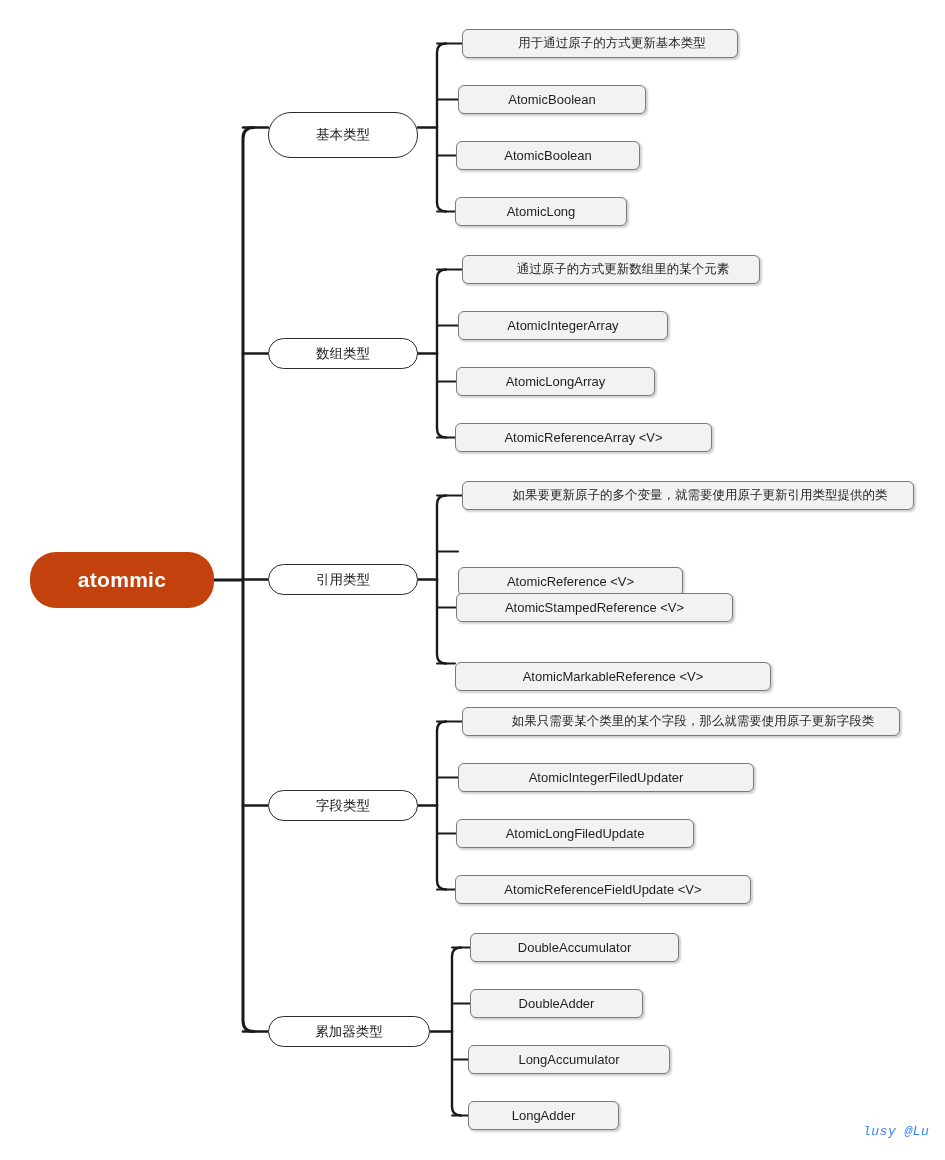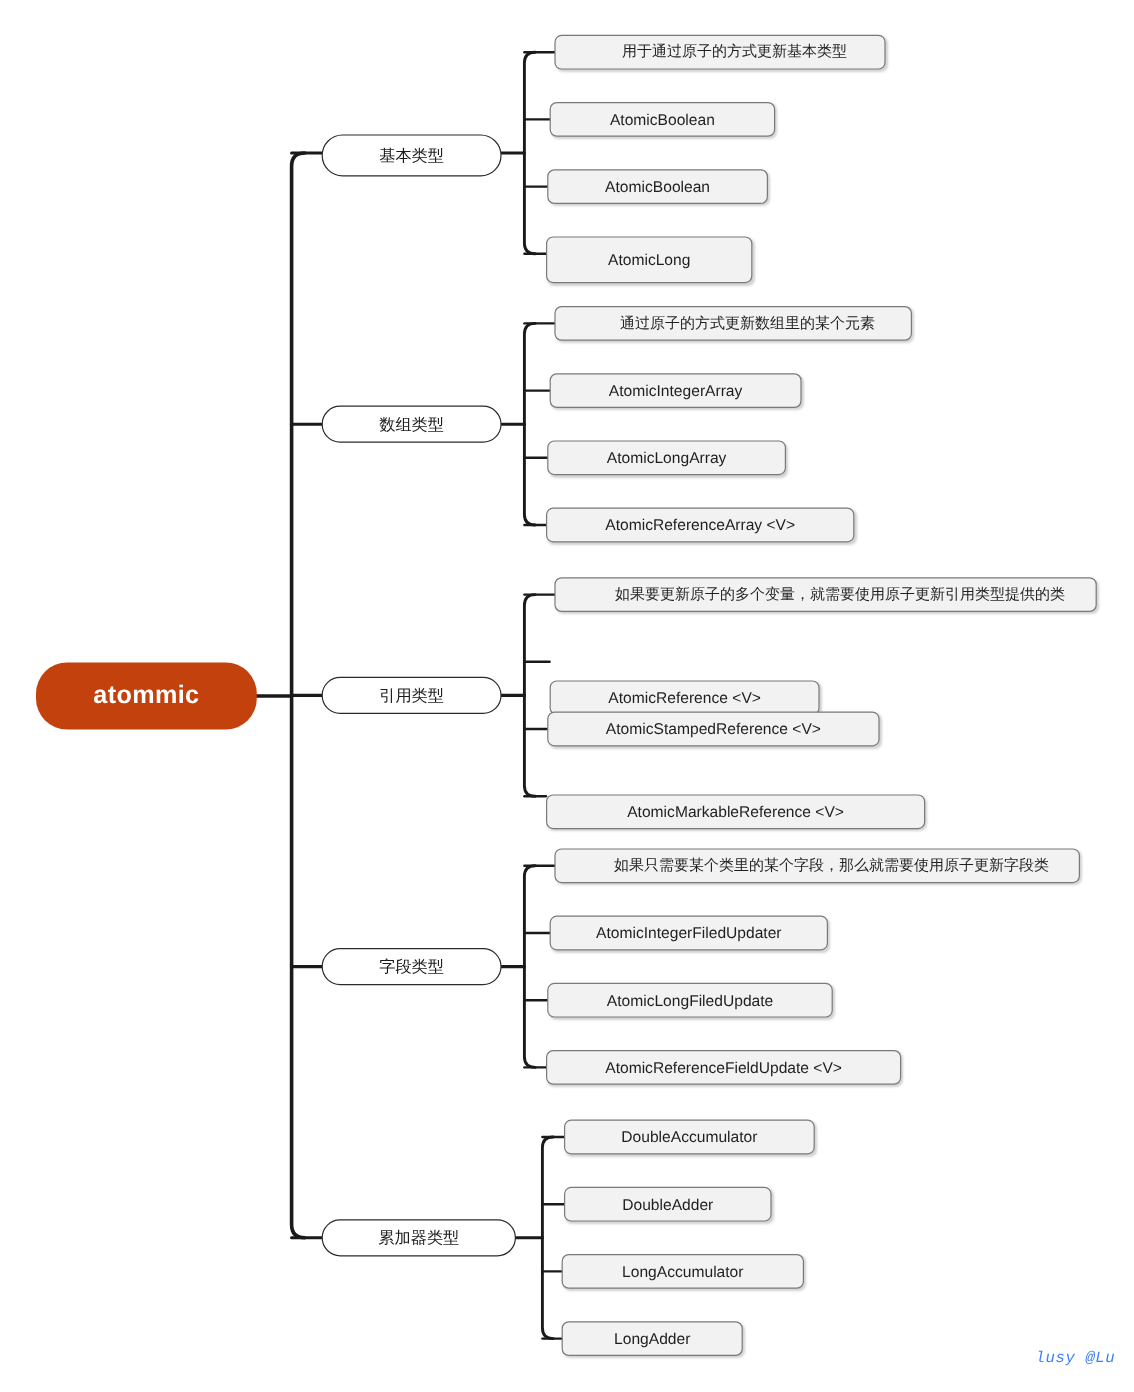--- a/index.html
+++ b/index.html
@@ -113,33 +113,33 @@
       <path d="M 461 947.5 Q 452 947.5 452 956.5 L 452 1106.5 Q 452 1115.5 461 1115.5" fill="none" stroke="#1a1a1a" stroke-width="2.4" stroke-linecap="round" stroke-linejoin="round"></path>
       <path d="M 452 947.5 L 470 947.5" fill="none" stroke="#1a1a1a" stroke-width="2" stroke-linecap="round" stroke-linejoin="round"></path>
       <path d="M 452 1003.5 L 470 1003.5" fill="none" stroke="#1a1a1a" stroke-width="2" stroke-linecap="round" stroke-linejoin="round"></path>
       <path d="M 452 1059.5 L 468 1059.5" fill="none" stroke="#1a1a1a" stroke-width="2" stroke-linecap="round" stroke-linejoin="round"></path>
       <path d="M 452 1115.5 L 468 1115.5" fill="none" stroke="#1a1a1a" stroke-width="2" stroke-linecap="round" stroke-linejoin="round"></path>
     </svg>
   <div id="nodes-layer">
       <div class="node root-node" style="left: 30px; top: 552px; width: 184px; height: 56px;">
         <span>atommic</span>
       </div>
-      <div class="node branch-node" style="left: 268px; top: 112px; width: 150px; height: 35px; align-items: center;">
+      <div class="node branch-node" style="left: 268px; top: 112px; width: 150px; height: 46px; align-items: center;">
         <span>基本类型</span>
       </div>
       <div class="node leaf-node desc" style="left: 462px; top: 29px; width: 276px; height: 29px;">
         <span>用于通过原子的方式更新基本类型</span>
       </div>
       <div class="node leaf-node" style="left: 458px; top: 85px; width: 188px; height: 29px;">
         <span>AtomicBoolean</span>
       </div>
       <div class="node leaf-node" style="left: 456px; top: 141px; width: 184px; height: 29px;">
         <span>AtomicBoolean</span>
       </div>
-      <div class="node leaf-node" style="left: 455px; top: 197px; width: 172px; height: 39px;">
+      <div class="node leaf-node" style="left: 455px; top: 197px; width: 172px; height: 29px;">
         <span>AtomicLong</span>
       </div>
       <div class="node branch-node" style="left: 268px; top: 338px; width: 150px; height: 31px;">
         <span>数组类型</span>
       </div>
       <div class="node leaf-node desc" style="left: 462px; top: 255px; width: 298px; height: 29px;">
         <span>通过原子的方式更新数组里的某个元素</span>
       </div>
       <div class="node leaf-node" style="left: 458px; top: 311px; width: 210px; height: 29px;">
         <span>AtomicIntegerArray</span>
@@ -164,21 +164,21 @@
       </div>
       <div class="node leaf-node" style="left: 455px; top: 662px; width: 316px; height: 29px; justify-content: center;">
         <span>AtomicMarkableReference &lt;V&gt;</span>
       </div>
       <div class="node branch-node" style="left: 268px; top: 790px; width: 150px; height: 31px;">
         <span>字段类型</span>
       </div>
       <div class="node leaf-node desc" style="left: 462px; top: 707px; width: 438px; height: 29px;">
         <span>如果只需要某个类里的某个字段，那么就需要使用原子更新字段类</span>
       </div>
-      <div class="node leaf-node" style="left: 458px; top: 763px; width: 232px; height: 29px; justify-content: center;">
+      <div class="node leaf-node" style="left: 458px; top: 763px; width: 296px; height: 29px; justify-content: center;">
         <span>AtomicIntegerFiledUpdater</span>
       </div>
       <div class="node leaf-node" style="left: 456px; top: 819px; width: 238px; height: 29px;">
         <span>AtomicLongFiledUpdate</span>
       </div>
       <div class="node leaf-node" style="left: 455px; top: 875px; width: 296px; height: 29px;">
         <span>AtomicReferenceFieldUpdate &lt;V&gt;</span>
       </div>
       <div class="node branch-node" style="left: 268px; top: 1016px; width: 162px; height: 31px;">
         <span>累加器类型</span>

